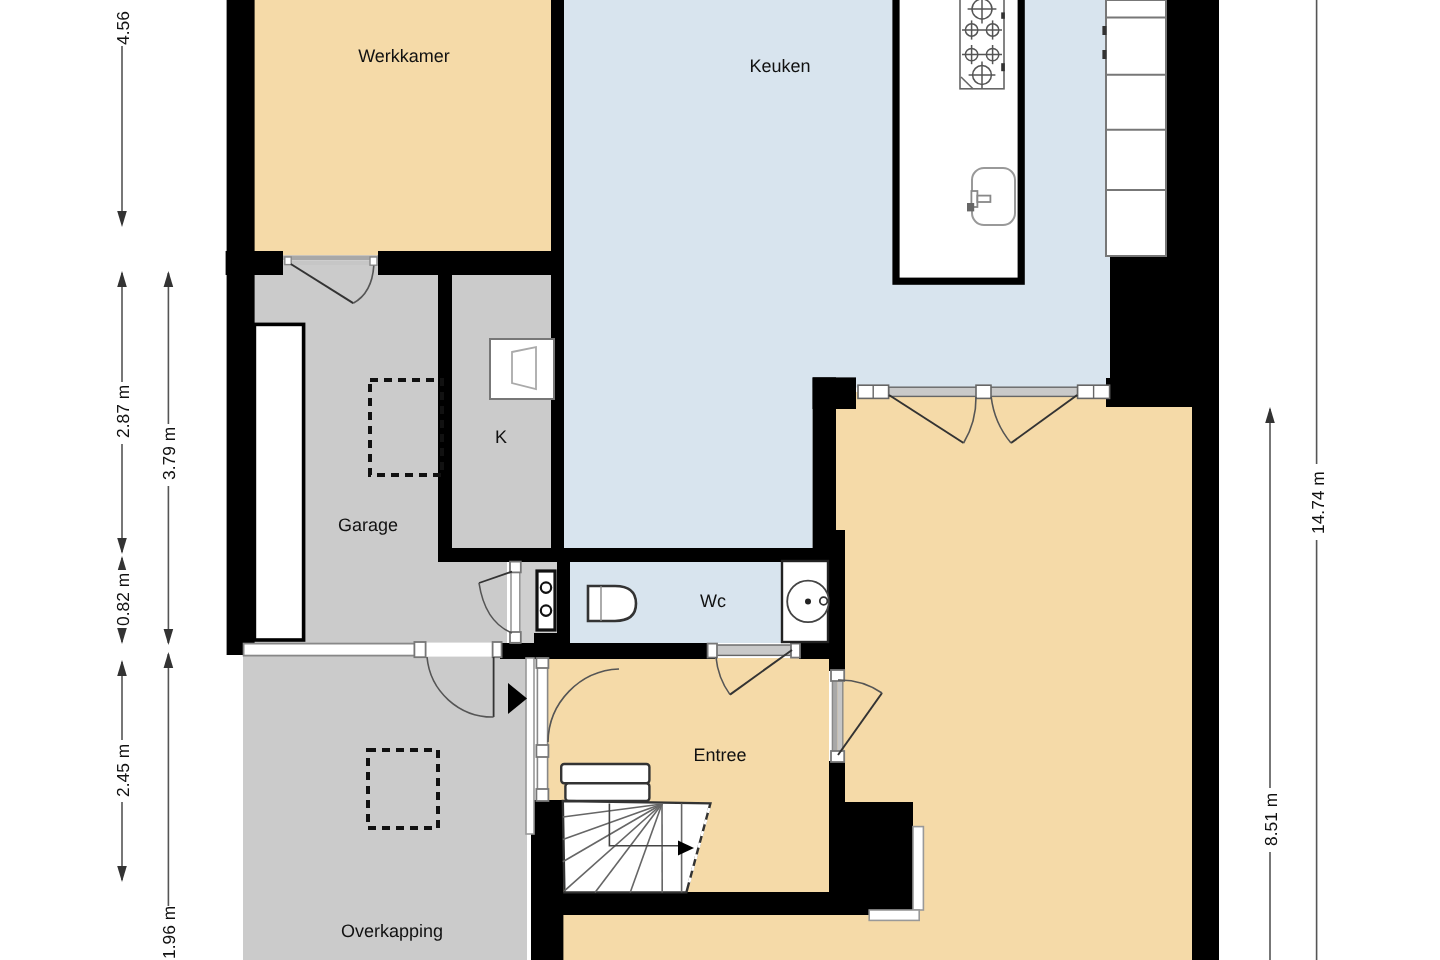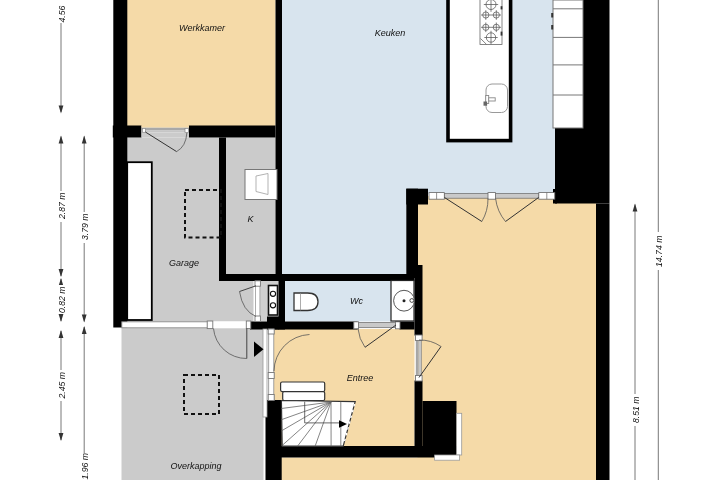--- a/index.html
+++ b/index.html
@@ -1,16 +1,16 @@
 <!DOCTYPE html>
 <html><head>
 <meta charset="utf-8">
 <style>
   html,body{margin:0;padding:0;background:#fff;}
-  .plan{position:relative;width:700px;height:480px;font-family:"Liberation Sans", sans-serif;font-style:italic;}
+  .plan{position:relative;width:700px;height:480px;font-family:"Liberation Sans", sans-serif;}
   svg{display:block;}
   text{font-family:"Liberation Sans", sans-serif;fill:#111;}
 </style>
 </head>
 <body>
 <div class="plan">
 <svg width="720" height="480" viewBox="0 0 720 480">
 
 <rect x="0" y="0" width="720" height="480" fill="#ffffff"></rect>
 

